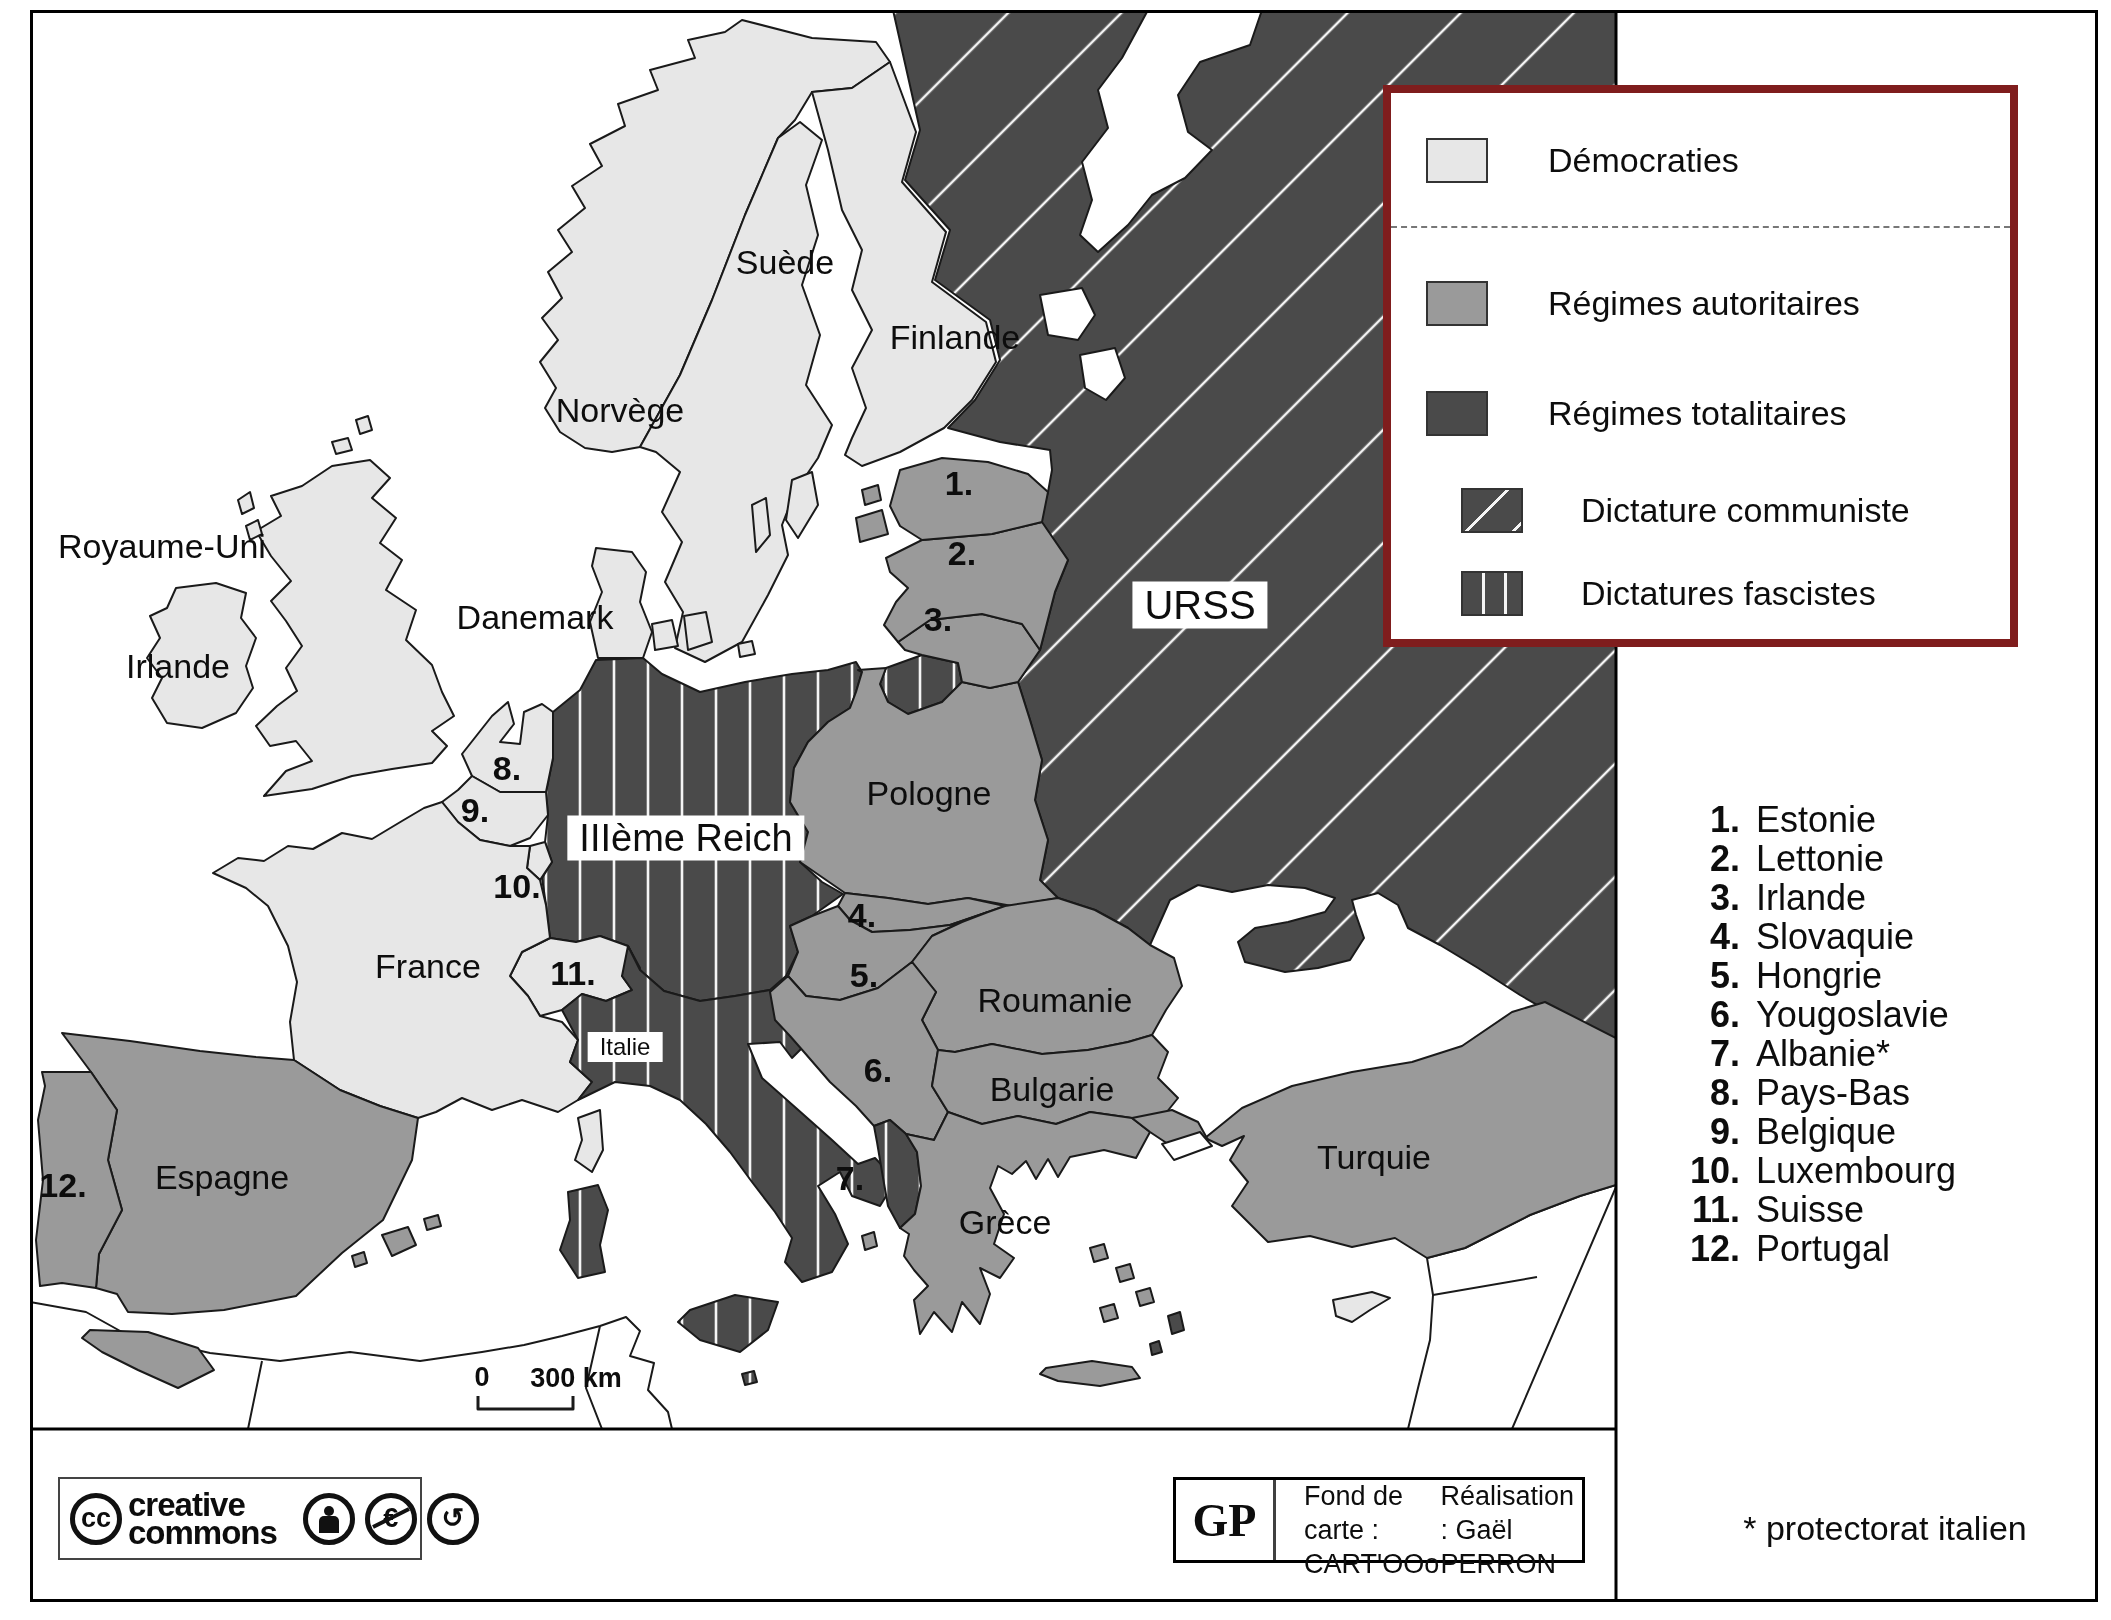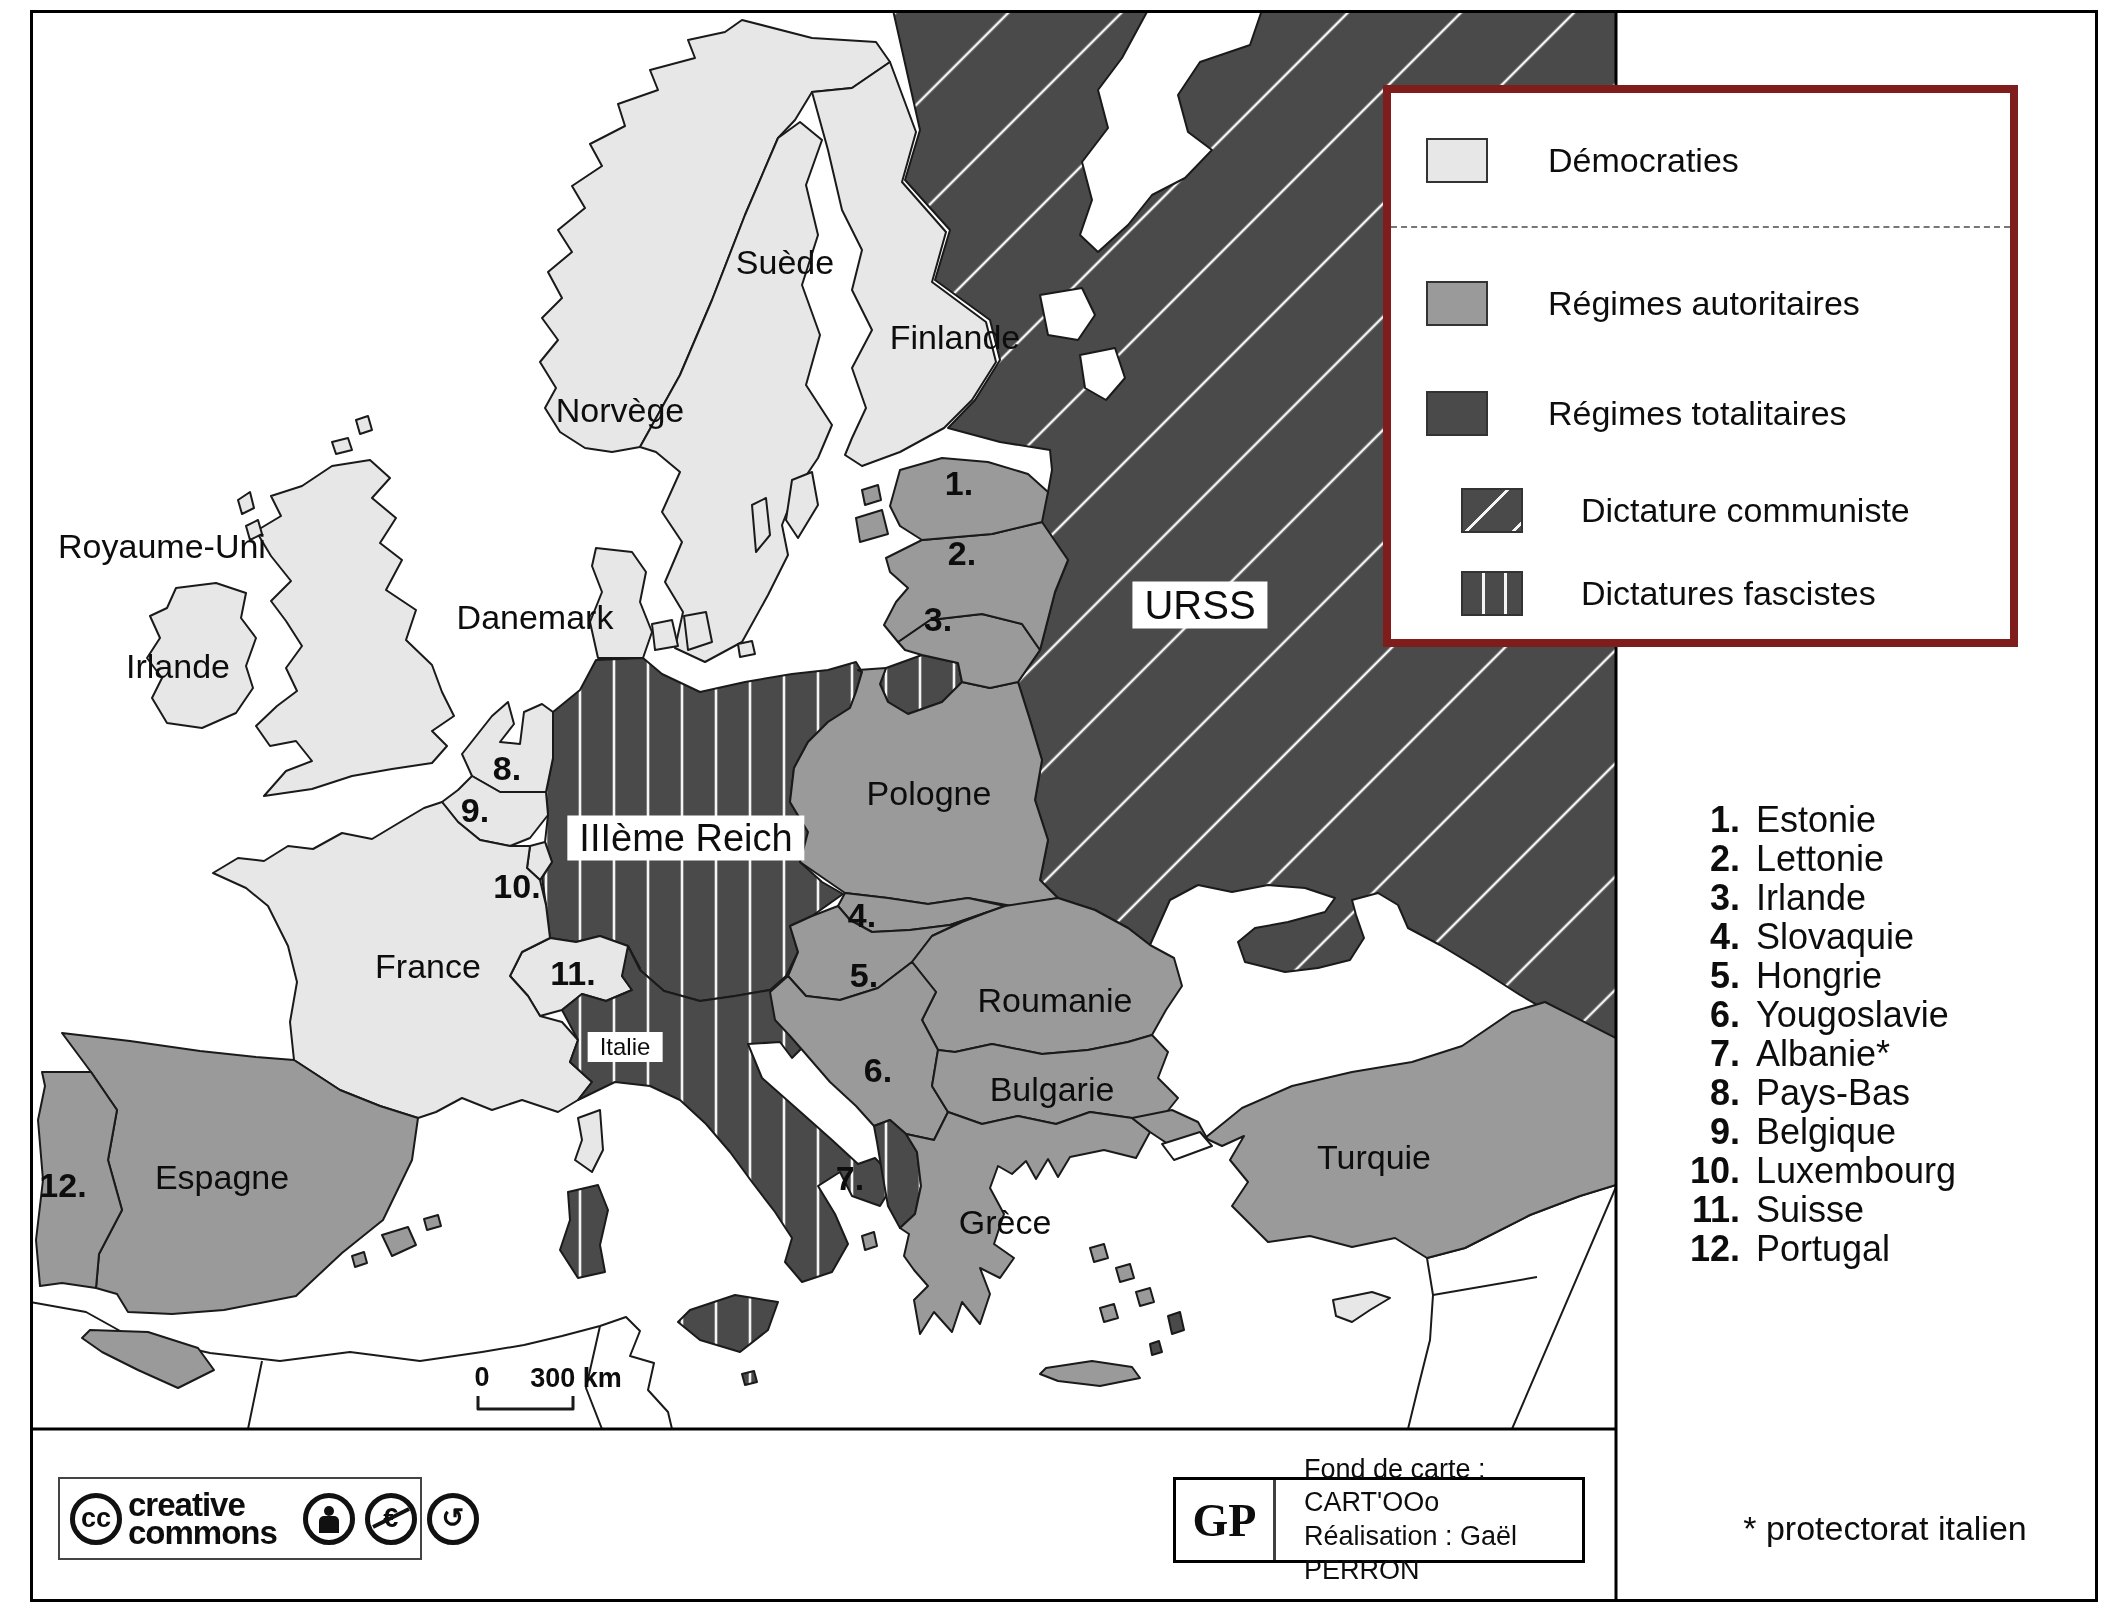--- a/index.html
+++ b/index.html
@@ -44,21 +44,21 @@
              display:flex;align-items:center;justify-content:center;flex:0 0 auto;}
   #cc-wordmark{font-weight:bold;font-size:33px;line-height:0.82;letter-spacing:-1px;margin-left:6px;}
   #cc-icons{display:flex;gap:10px;margin-left:26px;}
   .cc-glyph{font-size:27px;font-weight:bold;line-height:1;}
 
   #gp-box{position:absolute;left:1173px;top:1477px;width:412px;height:86px;border:3px solid #000;
           box-sizing:border-box;display:flex;background:#fff;}
   #gp-cell{width:100px;border-right:3px solid #404040;box-sizing:border-box;display:flex;
            align-items:center;justify-content:center;
            font-family:Liberation Serif, serif;font-weight:bold;font-size:46px;}
-  #gp-credits{flex:1;display:flex;flex-direction:column;justify-content:center;
+  #gp-credits{flex:1;display:flex;flex-direction:row;justify-content:center;
               padding-left:28px;font-size:27px;line-height:1.25;}
 
   #scale-zero{position:absolute;left:482px;top:1377px;transform:translate(-50%,-50%);
               font-size:27px;font-weight:bold;}
   #scale-dist{position:absolute;left:576px;top:1378px;transform:translate(-50%,-50%);
               font-size:27px;font-weight:bold;white-space:nowrap;}
 </style>
 </head>
 <body>
 

